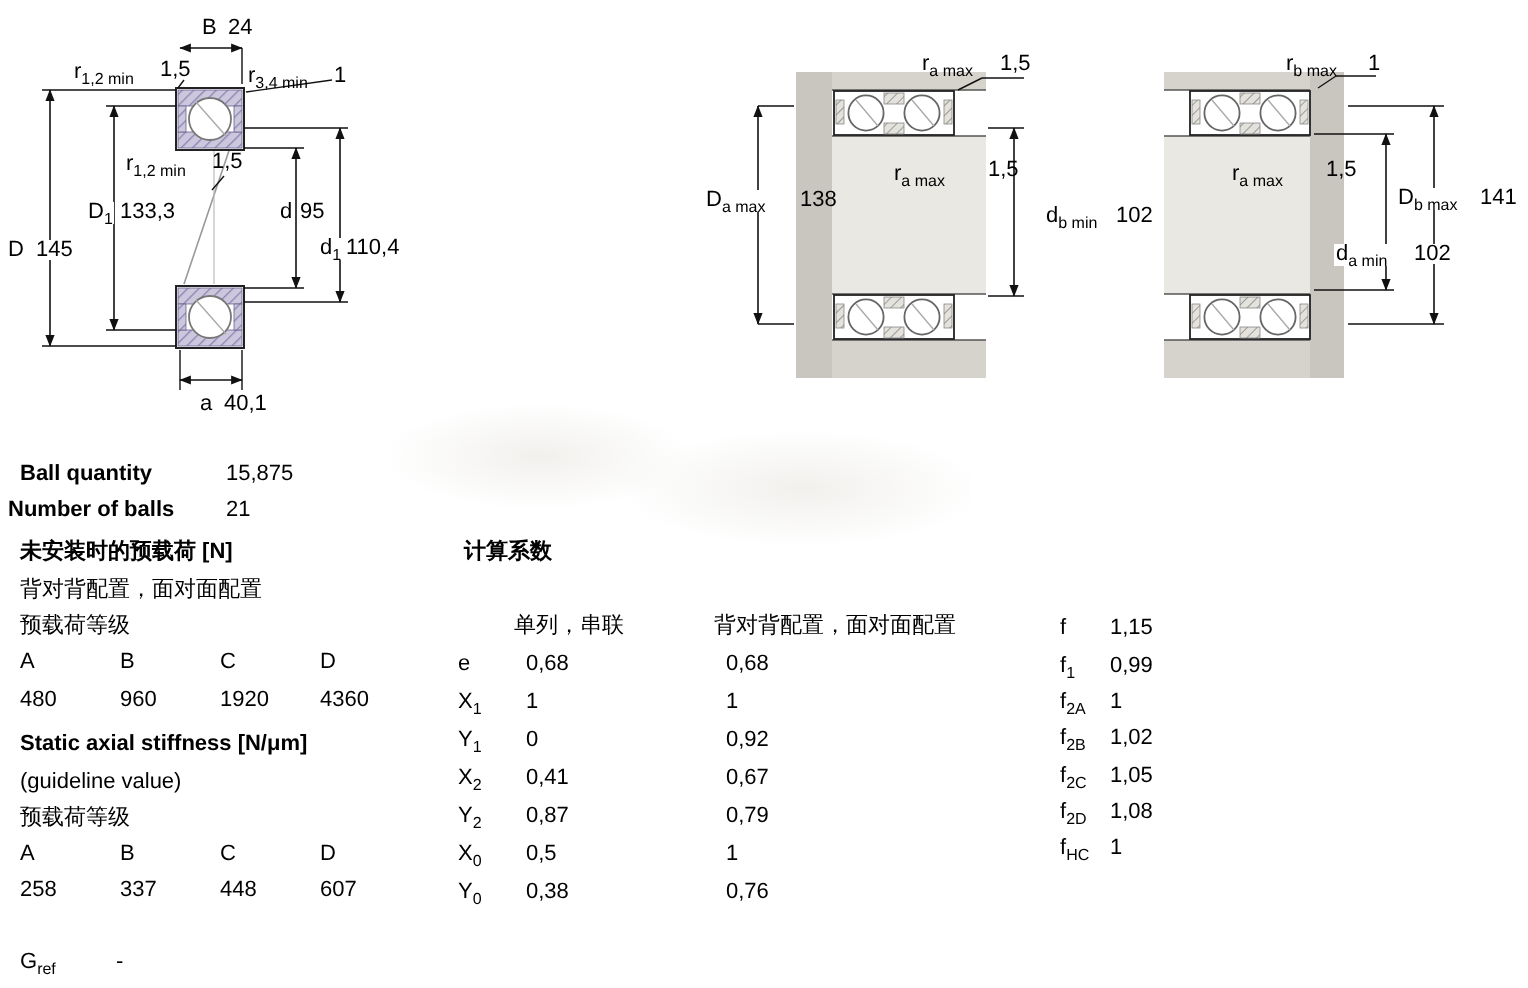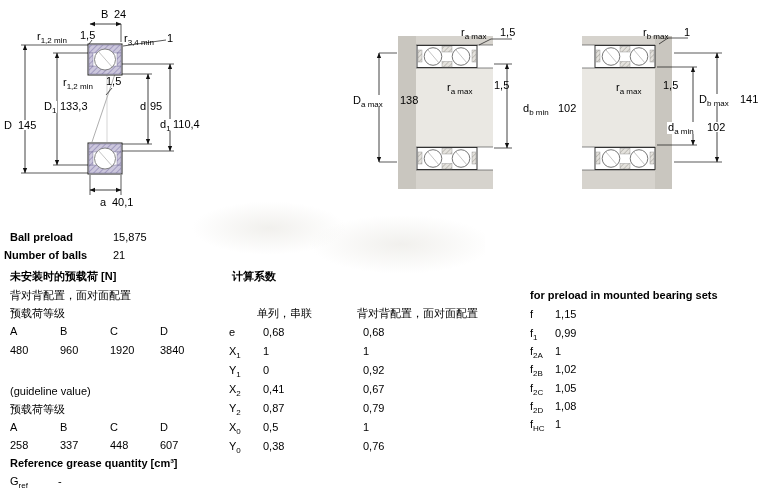--- a/index.html
+++ b/index.html
@@ -194,49 +194,49 @@
 
   <span class="lbl" style="left:643px;top:27px"><span>r</span><span class="sub">b max</span></span>
   <span class="lbl" style="left:684px;top:27px">1</span>
   <span class="lbl" style="left:616px;top:82px"><span>r</span><span class="sub">a max</span></span>
   <span class="lbl" style="left:663px;top:80px">1,5</span>
   <span class="lbl wbg" style="left:698px;top:94px"><span>D</span><span class="sub">b max</span></span>
   <span class="lbl wbg" style="left:739px;top:94px">141</span>
   <span class="lbl wbg" style="left:667px;top:122px"><span>d</span><span class="sub">a min</span></span>
   <span class="lbl wbg" style="left:706px;top:122px">102</span>
 
-  <span class="t b" style="left:10px;top:232px">Ball preload</span>
+  <span class="t b" style="left:10px;top:232px">Ball quantity</span>
   <span class="t" style="left:113px;top:232px">15,875</span>
   <span class="t b" style="left:4px;top:250px">Number of balls</span>
   <span class="t" style="left:113px;top:250px">21</span>
 
   <span class="t b" style="left:10px;top:271px">未安装时的预载荷 [N]</span>
   <span class="t" style="left:10px;top:290px">背对背配置，面对面配置</span>
   <span class="t" style="left:10px;top:308px">预载荷等级</span>
   <span class="t" style="left:10px;top:326px">A</span>
   <span class="t" style="left:60px;top:326px">B</span>
   <span class="t" style="left:110px;top:326px">C</span>
   <span class="t" style="left:160px;top:326px">D</span>
   <span class="t" style="left:10px;top:345px">480</span>
   <span class="t" style="left:60px;top:345px">960</span>
   <span class="t" style="left:110px;top:345px">1920</span>
-  <span class="t" style="left:160px;top:345px">3840</span>
-
+  <span class="t" style="left:160px;top:345px">4360</span>
+
+  <span class="t b" style="left:10px;top:367px">Static axial stiffness [N/μm]</span>
   <span class="t" style="left:10px;top:386px">(guideline value)</span>
   <span class="t" style="left:10px;top:404px">预载荷等级</span>
   <span class="t" style="left:10px;top:422px">A</span>
   <span class="t" style="left:60px;top:422px">B</span>
   <span class="t" style="left:110px;top:422px">C</span>
   <span class="t" style="left:160px;top:422px">D</span>
   <span class="t" style="left:10px;top:440px">258</span>
   <span class="t" style="left:60px;top:440px">337</span>
   <span class="t" style="left:110px;top:440px">448</span>
   <span class="t" style="left:160px;top:440px">607</span>
 
-  <span class="t b" style="left:10px;top:458px">Reference grease quantity [cm³]</span>
   <span class="t" style="left:10px;top:476px"><span>G</span><span class="sub">ref</span></span>
   <span class="t" style="left:58px;top:476px">-</span>
 
   <span class="t b" style="left:232px;top:271px">计算系数</span>
   <span class="t" style="left:257px;top:308px">单列，串联</span>
   <span class="t" style="left:357px;top:308px">背对背配置，面对面配置</span>
 
   <span class="t" style="left:229px;top:327px"><span>e</span><span class="sub"></span></span>
   <span class="t" style="left:263px;top:327px">0,68</span>
   <span class="t" style="left:363px;top:327px">0,68</span>
@@ -252,21 +252,20 @@
   <span class="t" style="left:229px;top:403px"><span>Y</span><span class="sub">2</span></span>
   <span class="t" style="left:263px;top:403px">0,87</span>
   <span class="t" style="left:363px;top:403px">0,79</span>
   <span class="t" style="left:229px;top:422px"><span>X</span><span class="sub">0</span></span>
   <span class="t" style="left:263px;top:422px">0,5</span>
   <span class="t" style="left:363px;top:422px">1</span>
   <span class="t" style="left:229px;top:441px"><span>Y</span><span class="sub">0</span></span>
   <span class="t" style="left:263px;top:441px">0,38</span>
   <span class="t" style="left:363px;top:441px">0,76</span>
 
-  <span class="t b" style="left:530px;top:290px">for preload in mounted bearing sets</span>
   <span class="t" style="left:530px;top:309px"><span>f</span><span class="sub"></span></span>
   <span class="t" style="left:555px;top:309px">1,15</span>
   <span class="t" style="left:530px;top:328px"><span>f</span><span class="sub">1</span></span>
   <span class="t" style="left:555px;top:328px">0,99</span>
   <span class="t" style="left:530px;top:346px"><span>f</span><span class="sub">2A</span></span>
   <span class="t" style="left:555px;top:346px">1</span>
   <span class="t" style="left:530px;top:364px"><span>f</span><span class="sub">2B</span></span>
   <span class="t" style="left:555px;top:364px">1,02</span>
   <span class="t" style="left:530px;top:383px"><span>f</span><span class="sub">2C</span></span>
   <span class="t" style="left:555px;top:383px">1,05</span>

